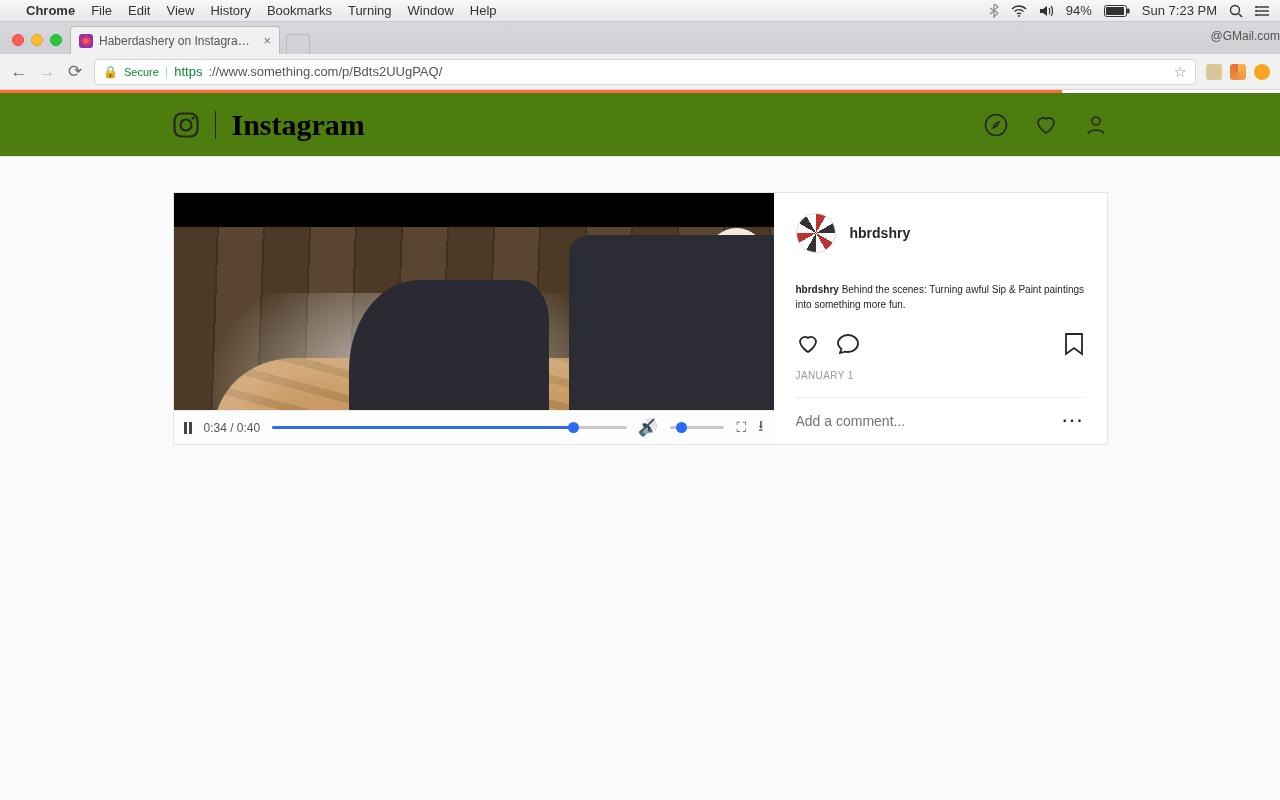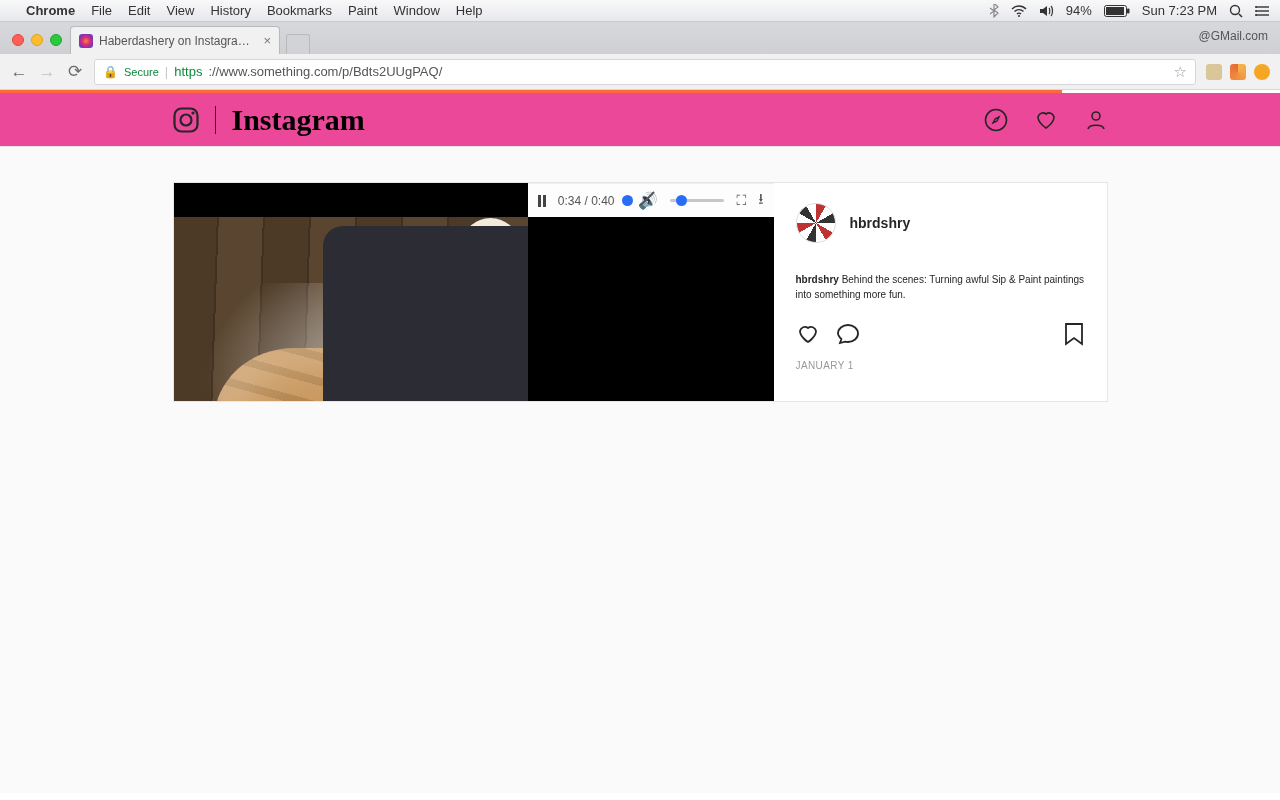--- a/index.html
+++ b/index.html
@@ -17,55 +17,55 @@
 .tabstrip { height:32px; background: linear-gradient(#d7d8dc,#cfd0d4); display:flex; align-items:flex-end; padding-left:8px; position:relative; }
 .traffic { display:flex; gap:7px; align-items:center; margin:0 8px 8px 4px; }
 .tlight { width:12px; height:12px; border-radius:50%; }
 .tlight.r{background:#ff5f57;border:1px solid #e0443e;}
 .tlight.y{background:#ffbd2e;border:1px solid #dea123;}
 .tlight.g{background:#28c940;border:1px solid #1aab29;}
 .tab { background:#f1f1f2; height:28px; min-width:200px; max-width:210px; border-radius:4px 4px 0 0; display:flex; align-items:center; padding:0 8px; font-size:12px; color:#555; border:1px solid #b8b9bd; border-bottom:none; gap:6px;}
 .tab-title{ white-space:nowrap; overflow:hidden; text-overflow:ellipsis; flex:1; }
 .tab-close{ color:#777; font-size:13px; }
 .newtab { width:24px; height:20px; background:#d2d3d7; margin-left:6px; border-radius:3px 3px 0 0; border:1px solid #b8b9bd; border-bottom:none;}
-.tabstrip .rightinfo{ position:absolute; right:12px; top:7px; font-size:12px; color:#555;margin-left:8px;}
+.tabstrip .rightinfo{ position:absolute; right:0; top:7px; font-size:12px; color:#555;margin-left:8px;}
 .favicon { width:14px; height:14px; border-radius:3px; background: radial-gradient(circle at 50% 50%, #f58529 0%, #dd2a7b 40%, #8134af 70%, #515bd4 100%); }
 
 
 .omnibar{ height:36px; background:#f1f1f2; border-bottom:1px solid #d5d6da; display:flex; align-items:center; padding:0 10px; gap:10px; }
 .navbtn{ color:#6b6b6b; font-size:17px; width:18px; display:flex; justify-content:center;}
 .navbtn.disabled{ color:#c1c2c6;}
 .omnibox{ flex:1; height:26px; border:1px solid #d5d6da; background:#fff; border-radius:3px; display:flex; align-items:center; padding:0 8px; font-size:13px; gap:6px; color:#555;}
 .lock{ color:#0a8a3a; font-size:11px;}
 .sep{ color:#c7c8cc;}
 .url-proto{ color:#0a8a3a;}
 .url-rest{ color:#555;}
 .star{ margin-left:auto; color:#9a9b9e; font-size:15px;}
 .extrow{ display:flex; gap:8px; align-items:center;}
 .exticon{ width:16px; height:16px; border-radius:3px; }
 
 
 .progress{ height:3px; background:#fff; }
 .progress-fill{ height:3px; background:#fd6b3a; width:83%;}
 
 
-.ig-topnav{ height:54px; border-bottom:1px solid #e6e6e6; background:#ec4899; }
+.ig-topnav{ height:64px; border-bottom:1px solid #e6e6e6; background:#4d7c0f; }
 .ig-inner{ width:935px; margin:0 auto; height:100%; display:flex; align-items:center; }
 .ig-logo{ display:flex; align-items:center; gap:16px;}
 .ig-divider{ width:1px; height:28px; background:#262626;}
 .ig-word{ font-family: "Brush Script MT", "Segoe Script", cursive; font-size:30px; font-weight:600; letter-spacing:0px;}
 .ig-search{ margin:0 auto; width:215px; height:28px; background:#fafafa; border:1px solid #dbdbdb; border-radius:3px; display:flex; align-items:center; justify-content:center; color:#999; font-size:13px; gap:5px;}
 .ig-icons{ display:flex; gap:26px; align-items:center; margin-left:auto;}
 
 
 .page{ background:#fafafa; height:calc(800px - 22px - 32px - 36px - 3px - 61px); padding-top:35px;}
 .card{ width:935px; margin:0 auto; background:#fff; border:1px solid #e6e6e6; display:flex; }
 
 
-.media{ width:600px; display:flex; flex-direction:row; background:#000;}
+.media{ width:600px; display:flex; flex-direction:column; background:#000;}
 .video-frame{ flex:1; position:relative; overflow:hidden;}
 
 .floor{ position:absolute; inset:0; background:
   repeating-linear-gradient(92deg, #6a5238 0 44px, #5a4530 44px 46px, #7a6145 46px 90px, #5a4530 90px 92px);
   filter:brightness(0.75) contrast(1.05);
 }
 .light{ position:absolute; left:30px; top:100px; width:420px; height:240px; background:radial-gradient(ellipse at 50% 40%, rgba(255,255,255,0.75), rgba(255,255,255,0) 70%);}
 .topbar-black{ position:absolute; top:0; left:0; right:0; height:34px; background:#000;}
 .cat-body{ position:absolute; left:40px; top:165px; width:520px; height:175px; background:
   repeating-linear-gradient(15deg, #c9985f 0 16px, #b4864f 16px 24px);
@@ -119,21 +119,21 @@
 
 <div class="menubar">
   <div class="menubar-left">
     <span class="apple-logo"></span>
     <span style="font-weight:600">Chrome</span>
     <span>File</span>
     <span>Edit</span>
     <span>View</span>
     <span>History</span>
     <span>Bookmarks</span>
-    <span>Paint</span>
+    <span>Turning</span>
     <span>Window</span>
     <span>Help</span>
   </div>
   <div class="menubar-right">
     <span class="menu-ico">
       <svg width="10" height="14" viewBox="0 0 10 14">
           <path d="M5 1v12l4-4-4-3 4-3-4-4zM1 4l4 3M1 10l4-3" stroke="#8a8a8e" stroke-width="1.2" fill="none"></path>
         </svg>
     </span>
     <span class="menu-ico">
@@ -303,15 +303,19 @@
               <path d="M12 3c5.5 0 10 3.8 10 8.5S17.5 20 12 20c-1 0-2-.1-2.9-.4L4 21l1.4-4C3.9 15.5 2 13.2 2 11.5 2 6.8 6.5 3 12 3z" stroke="#262626" stroke-width="1.8" fill="none"></path>
             </svg>
         </span>
         <span class="aicon bookmark">
           <svg width="22" height="24" viewBox="0 0 22 24">
               <path d="M3 2h16v20l-8-6-8 6z" stroke="#262626" stroke-width="1.8" fill="none"></path>
             </svg>
         </span>
       </div>
       <div class="date">JANUARY 1</div>
+      <div class="commentrow">
+        <input class="commentinput" placeholder="Add a comment..." style="">
+        <span class="more">···</span>
+      </div>
     </div>
   </div>
 </div>
 
 </body></html>

